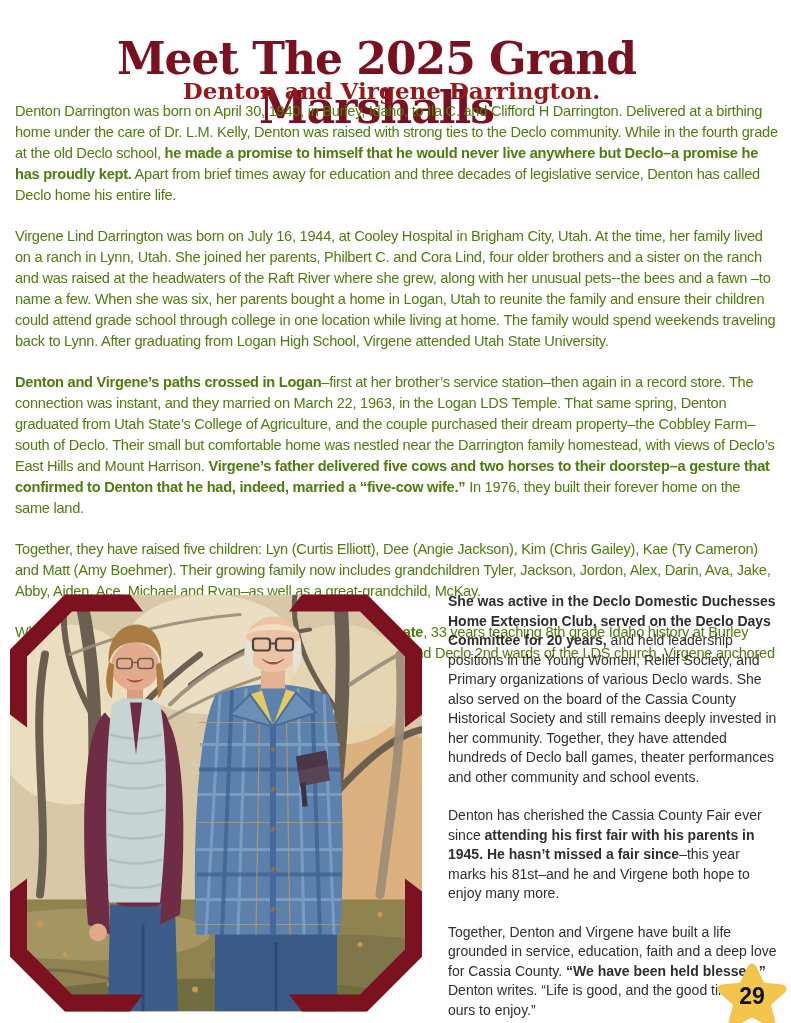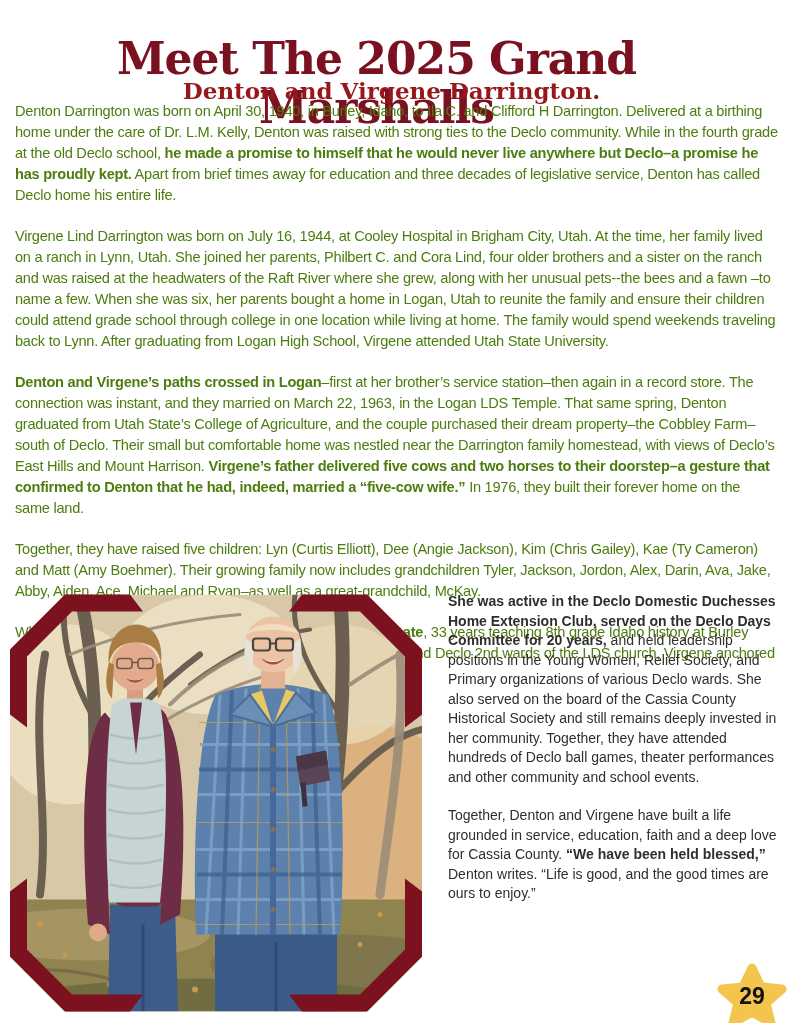--- a/index.html
+++ b/index.html
@@ -50,20 +50,21 @@
 <div class="body-text">
   <p><span>Denton Darrington was born on April 30, 1940, in Burley, Idaho, to Ila C. and Clifford H Darrington. Delivered at a birthing home under the care of Dr. L.M. Kelly, Denton was raised with strong ties to the Declo community. While in the fourth grade at the old Declo school, </span><span class="seg-b">he made a promise to himself that he would never live anywhere but Declo–a promise he has proudly kept.</span><span> Apart from brief times away for education and three decades of legislative service, Denton has called Declo home his entire life.</span></p>
   <p><span>Virgene Lind Darrington was born on July 16, 1944, at Cooley Hospital in Brigham City, Utah. At the time, her family lived on a ranch in Lynn, Utah. She joined her parents, Philbert C. and Cora Lind, four older brothers and a sister on the ranch and was raised at the headwaters of the Raft River where she grew, along with her unusual pets--the bees and a fawn –to name a few. When she was six, her parents bought a home in Logan, Utah to reunite the family and ensure their children could attend grade school through college in one location while living at home. The family would spend weekends traveling back to Lynn. After graduating from Logan High School, Virgene attended Utah State University.</span></p>
   <p><span class="seg-b">Denton and Virgene’s paths crossed in Logan</span><span>–first at her brother’s service station–then again in a record store. The connection was instant, and they married on March 22, 1963, in the Logan LDS Temple. That same spring, Denton graduated from Utah State’s College of Agriculture, and the couple purchased their dream property–the Cobbley Farm–south of Declo. Their small but comfortable home was nestled near the Darrington family homestead, with views of Declo’s East Hills and Mount Harrison. </span><span class="seg-b">Virgene’s father delivered five cows and two horses to their doorstep–a gesture that confirmed to Denton that he had, indeed, married a “five-cow wife.”</span><span> In 1976, they built their forever home on the same land.</span></p>
   <p><span>Together, they have raised five children: Lyn (Curtis Elliott), Dee (Angie Jackson), Kim (Chris Gailey), Kae (Ty Cameron) and Matt (Amy Boehmer). Their growing family now includes grandchildren Tyler, Jackson, Jordon, Alex, Darin, Ava, Jake, Abby, Aiden, Ace, Michael and Ryan–as well as a great-grandchild, McKay.</span></p>
   <p><span>While Denton spent </span><span class="seg-b">30 years serving in the Idaho State Senate</span><span>, 33 years teaching 8th grade Idaho history at Burley Junior High School and 5 years serving as Bishop of the Declo and Declo 2nd wards of the LDS church, Virgene anchored the family.</span></p>
 </div>
 
 <div class="sidebar-text">
   <p><span class="seg-b">She was active in the Declo Domestic Duchesses Home Extension Club, served on the Declo Days Committee for 20 years,</span><span> and held leadership positions in the Young Women, Relief Society, and Primary organizations of various Declo wards. She also served on the board of the Cassia County Historical Society and still remains deeply invested in her community. Together, they have attended hundreds of Declo ball games, theater performances and other community and school events.</span></p>
+  <p><span>Denton has cherished the Cassia County Fair ever since </span><span class="seg-b">attending his first fair with his parents in 1945. He hasn’t missed a fair since</span><span>–this year marks his 81st–and he and Virgene both hope to enjoy many more.</span></p>
   <p><span>Together, Denton and Virgene have built a life grounded in service, education, faith and a deep love for Cassia County. </span><span class="seg-b">“We have been held blessed,”</span><span> Denton writes. “Life is good, and the good times are ours to enjoy.”</span></p>
 </div>
 
 <div class="photo-block" title="Denton and Virgene Darrington standing together outdoors among bare autumn trees; Virgene wears a light blue puffer vest over a maroon shirt, Denton wears a blue plaid shirt over a yellow collared shirt.">
   <svg viewBox="0 0 412 417" xmlns="http://www.w3.org/2000/svg" aria-hidden="true">
     <defs>
       <clipPath id="octa">
           <path d="M55,0 H357 L412,55 V362 L357,417 H55 L0,362 V55 Z"></path>
         </clipPath>
     </defs>

